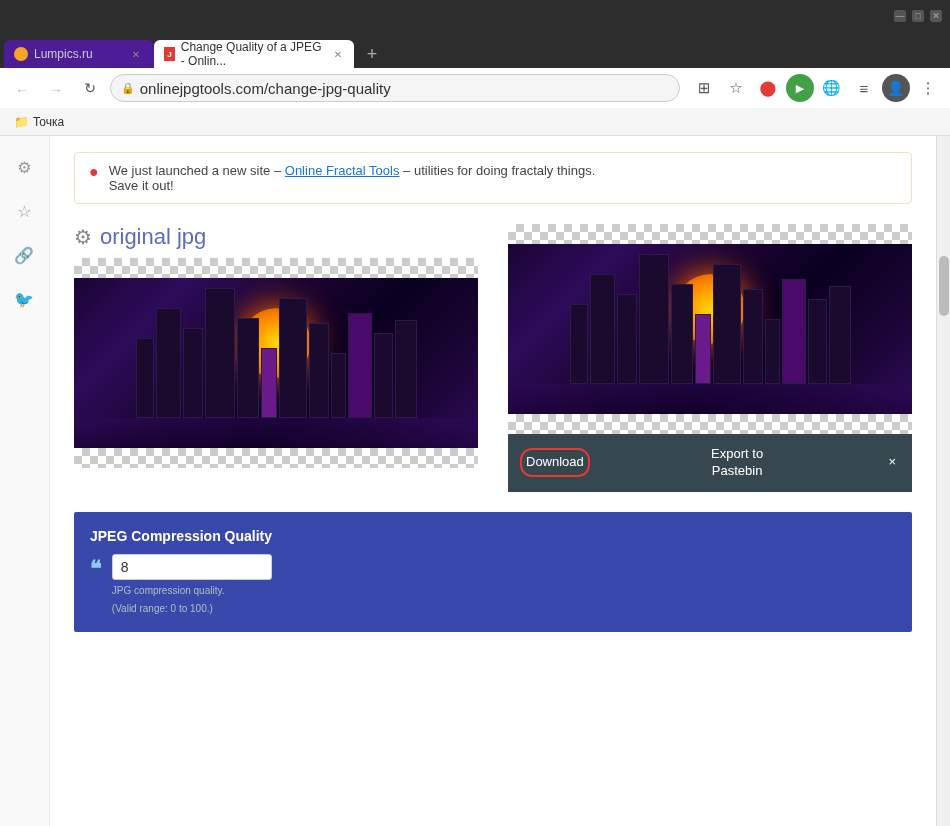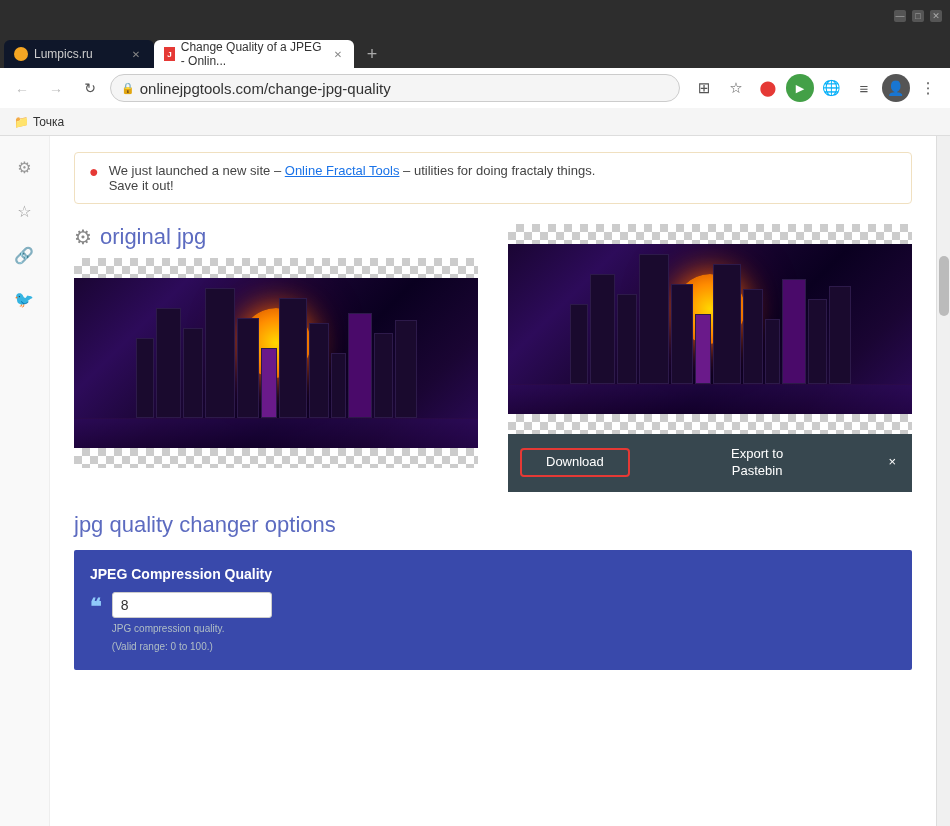--- a/index.html
+++ b/index.html
@@ -39,21 +39,21 @@
     }
 
     .tab {
       display: flex;
       align-items: center;
       height: 28px;
       padding: 0 10px;
       border-radius: 6px 6px 0 0;
       font-size: 12px;
       color: #ccc;
-      background: #0f172a;
+      background: #4c1d95;
       gap: 6px;
       cursor: pointer;
       min-width: 150px;
       max-width: 200px;
     }
 
     .tab.active {
       background: #fff;
       color: #333;
     }
@@ -334,22 +334,22 @@
       color: #fff;
       font-size: 13px;
       cursor: pointer;
       padding: 2px 4px;
       text-align: center;
       line-height: 1.3;
     }
 
     .action-btn.download {
       border: 2px solid #e53935;
-      border-radius: 4px;
-      padding: 4px 24px;
+      border-radius: 12px;
+      padding: 4px 4px;
       color: #fff;
     }
 
     
     .options-section {
       margin-top: 8px;
     }
 
     .options-title {
       font-size: 22px;
@@ -553,21 +553,20 @@
 
         <div class="action-bar">
           <button class="action-btn download">Download</button>
           <button class="action-btn">Export to<br>Pastebin</button>
           <button class="action-btn">×</button>
         </div>
       </div>
     </div>
 
     <div class="options-section">
-      <div class="options-title">jpg quality changer options</div>
       <div class="options-panel">
         <div class="option-label">JPEG Compression Quality</div>
         <div class="option-row">
           <span class="quote-icon">❝</span>
           <div class="option-input-wrap">
             <input class="option-input" type="text" value="8" style="">
             <span class="option-hint">JPG compression quality.</span>
             <span class="option-hint">(Valid range: 0 to 100.)</span>
           </div>
         </div>

